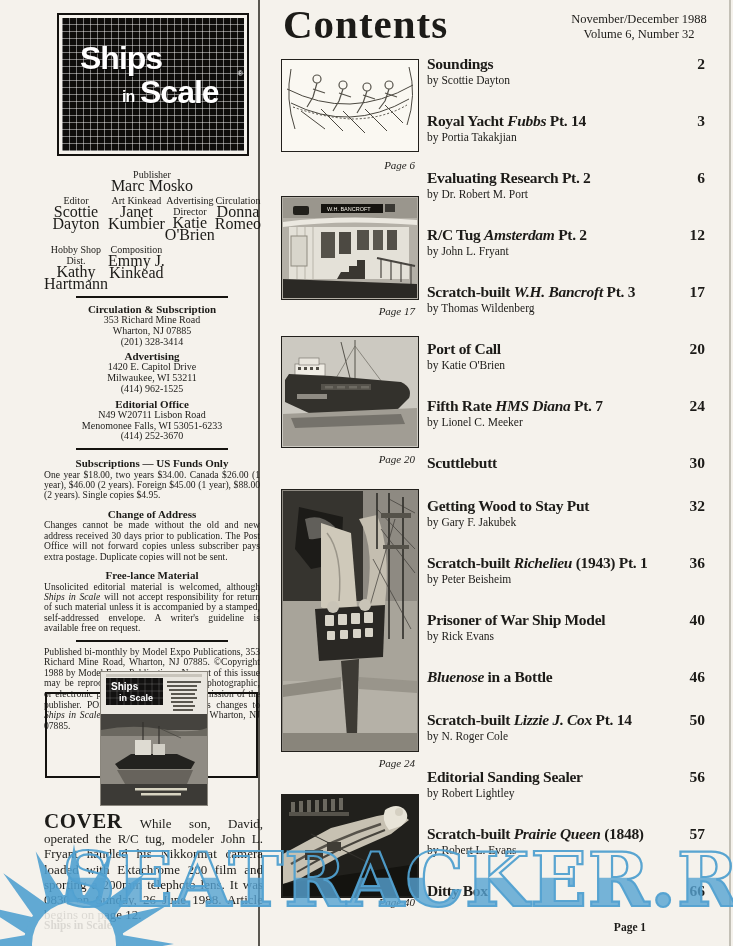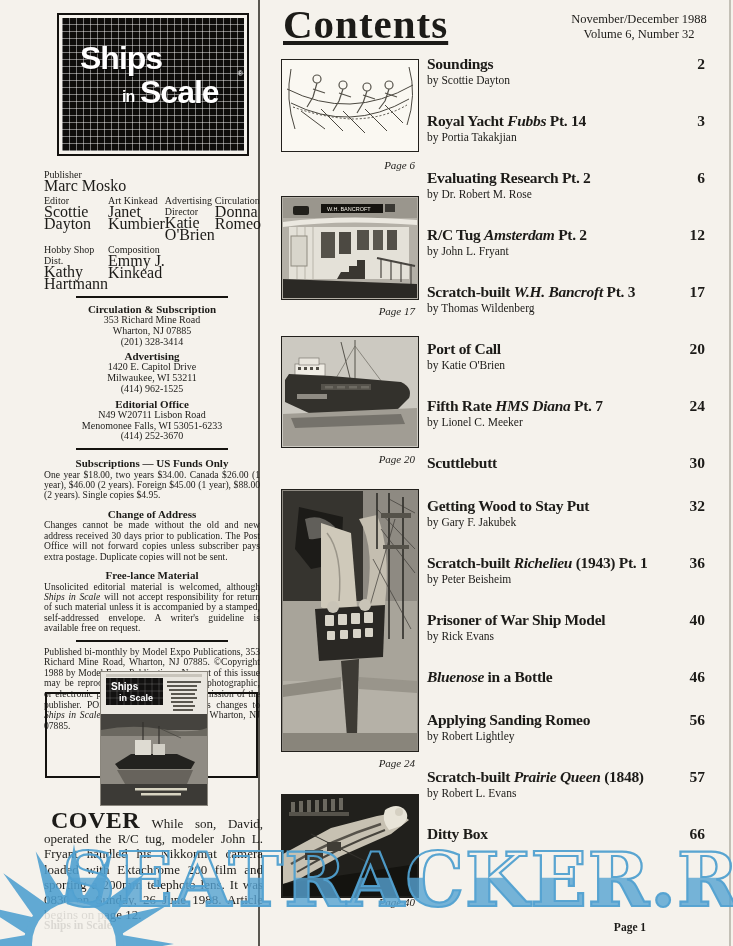--- a/index.html
+++ b/index.html
@@ -14,52 +14,52 @@
               border:2px solid #14120f;background:#f5f2ec;padding:3px;box-sizing:border-box;}
   .logo-box{position:relative;width:100%;height:100%;background-color:#0e0d0b;
     background-image:repeating-linear-gradient(0deg,rgba(255,255,255,.45) 0 1px,transparent 1px 7px),
                      repeating-linear-gradient(90deg,rgba(255,255,255,.45) 0 1px,transparent 1px 7px);}
   .logo-box span{position:absolute;color:#fff;font-family:"Liberation Sans",sans-serif;
                  font-weight:bold;letter-spacing:-1px;text-shadow:1px 1px 0 rgba(0,0,0,.6);}
   .lg-ships{left:18px;top:22px;font-size:32px;}
   .lg-in{left:60px;top:70px;font-size:16px;}
   .lg-scale{left:78px;top:56px;font-size:32px;}
   .lg-reg{right:2px;top:52px;font-size:7px;letter-spacing:0;}
-  .masthead{text-align:left;}
+  .masthead{text-align:center;}
   .mast-label{font-size:10px;line-height:11px;}
   .mast-name{font-size:16px;line-height:12px;font-weight:normal;}
   .mast-grid{display:grid;grid-template-columns:1fr 1fr 1fr 1fr;row-gap:3px;margin-top:3px;}
   .rule{width:152px;height:2px;background:#15130f;margin:6px auto 5px auto;}
   .contacts{text-align:center;}
   .contact-block{margin-bottom:3px;}
   .contact-heading{font-size:11px;font-weight:bold;line-height:12px;}
   .contact-line{font-size:10px;line-height:10.8px;}
   .notice-heading{font-size:11px;font-weight:bold;text-align:center;line-height:12.5px;margin-top:7px;}
   .notice-body{font-size:9.6px;line-height:10.4px;text-align:justify;}
   .pub-notice{font-size:9.6px;line-height:10.6px;text-align:justify;}
   .rt-i{font-style:italic;} .rt-b{font-weight:normal;}
   
   .cover-frame{position:absolute;left:45px;top:692px;width:213px;height:86px;
                border:2px solid #14120f;box-sizing:border-box;}
   .cover-thumb{position:absolute;left:101px;top:672px;width:106px;height:133px;
                background:#e9e6df;box-shadow:0 0 0 1px #8a867d;}
   .cover-para{position:absolute;left:44px;top:816px;width:219px;font-size:13px;
               line-height:15.2px;text-align:justify;}
-  .cover-word{font-size:24px;font-weight:bold;letter-spacing:.5px;line-height:0;margin-left:7px;}
+  .cover-word{font-size:21px;font-weight:bold;letter-spacing:.5px;line-height:0;}
   .footer-mag{position:absolute;left:44px;top:919px;font-size:11.5px;font-weight:bold;}
   .footer-page{position:absolute;left:560px;top:921px;width:140px;text-align:center;
                font-size:11.5px;font-weight:bold;}
   
   .thumb{position:absolute;left:281px;width:138px;box-sizing:border-box;}
   .thumb svg{display:block;width:100%;height:100%;}
   .thumb-cap{position:absolute;left:281px;width:134px;text-align:right;
              font-style:italic;font-size:11px;}
   
   .contents-title{position:absolute;left:283px;top:0px;font-size:41px;font-weight:bold;
-                  letter-spacing:1px;text-decoration:underline;}
+                  letter-spacing:1px;}
   .issue-date{position:absolute;left:545px;top:12px;width:188px;text-align:center;
               font-size:12.5px;line-height:15px;}
   .toc-list{position:absolute;left:427px;top:54px;width:278px;}
   .toc-entry{margin-bottom:24px;}
   .toc-title-row{display:flex;align-items:center;}
   .toc-title{flex:1 1 auto;font-size:15.5px;font-weight:bold;line-height:19px;
              letter-spacing:-.3px;white-space:nowrap;}
   .toc-title i{font-style:italic;}
   .toc-page{font-size:15.5px;font-weight:bold;min-width:30px;text-align:right;line-height:19px;}
   .toc-author{font-size:11.5px;line-height:14px;}
@@ -419,21 +419,21 @@
           <span class="toc-page">3</span>
         </div>
         <div class="toc-author">by Portia Takakjian</div>
       </div>
 
       <div class="toc-entry">
         <div class="toc-title-row">
           <span class="toc-title"><span>Evaluating Research Pt. 2</span><i></i><span></span></span>
           <span class="toc-page">6</span>
         </div>
-        <div class="toc-author">by Dr. Robert M. Rose</div>
+        <div class="toc-author">by Dr. Robert M. Port</div>
       </div>
 
       <div class="toc-entry">
         <div class="toc-title-row">
           <span class="toc-title"><span>R/C Tug </span><i>Amsterdam</i><span> Pt. 2</span></span>
           <span class="toc-page">12</span>
         </div>
         <div class="toc-author">by John L. Fryant</div>
       </div>
 
@@ -493,24 +493,31 @@
         <div class="toc-author">by Rick Evans</div>
       </div>
 
       <div class="toc-entry">
         <div class="toc-title-row">
           <span class="toc-title"><span></span><i>Bluenose</i><span> in a Bottle</span></span>
           <span class="toc-page">46</span>
         </div>
       </div>
 
-
-      <div class="toc-entry">
-        <div class="toc-title-row">
-          <span class="toc-title"><span>Applying Sanding Romeo</span><i></i><span></span></span>
+      <div class="toc-entry">
+        <div class="toc-title-row">
+          <span class="toc-title"><span>Scratch-built </span><i>Lizzie J. Cox</i><span> Pt. 14</span></span>
+          <span class="toc-page">50</span>
+        </div>
+        <div class="toc-author">by N. Roger Cole</div>
+      </div>
+
+      <div class="toc-entry">
+        <div class="toc-title-row">
+          <span class="toc-title"><span>Editorial Sanding Sealer</span><i></i><span></span></span>
           <span class="toc-page">56</span>
         </div>
         <div class="toc-author">by Robert Lightley</div>
       </div>
 
       <div class="toc-entry">
         <div class="toc-title-row">
           <span class="toc-title"><span>Scratch-built </span><i>Prairie Queen</i><span> (1848)</span></span>
           <span class="toc-page">57</span>
         </div>

